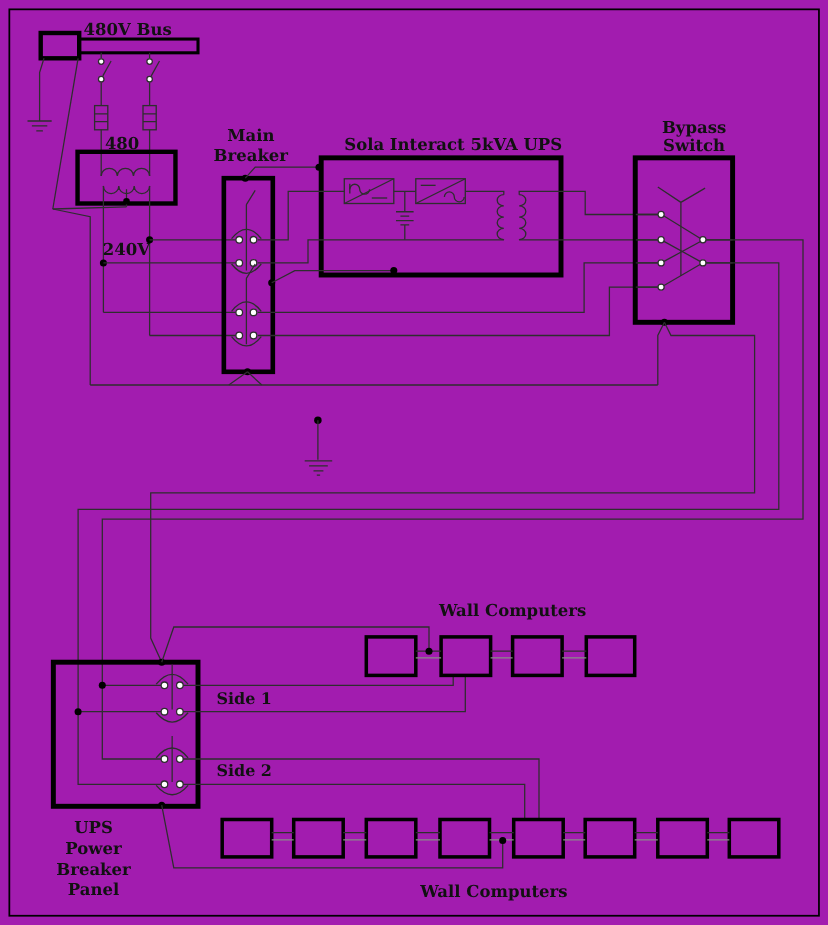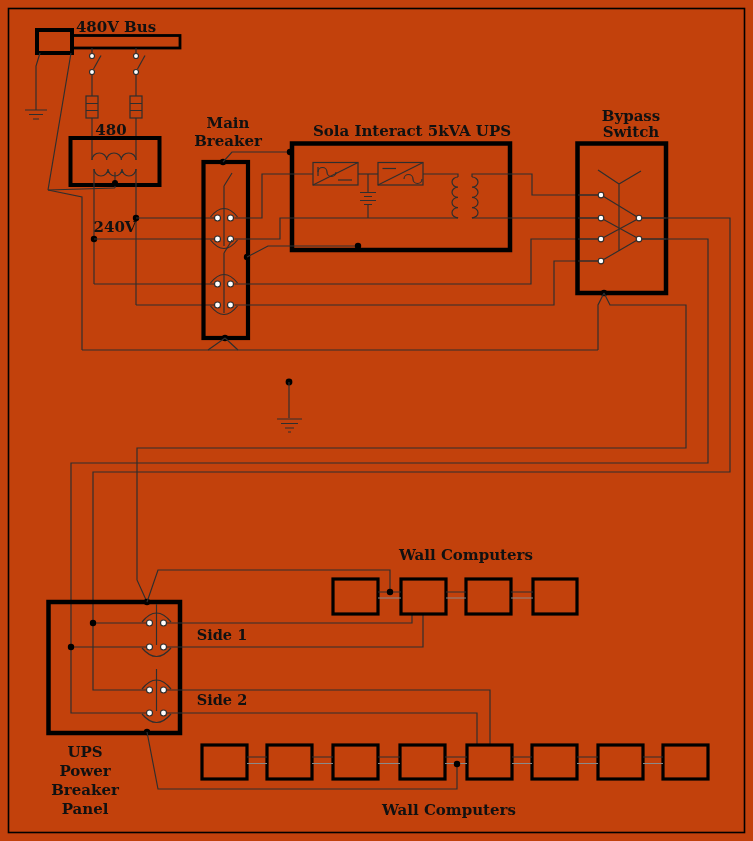--- a/index.html
+++ b/index.html
@@ -1,16 +1,16 @@
 <!DOCTYPE html>
 <html><head>
 <meta charset="utf-8">
 <style>
   html,body{margin:0;padding:0;background:#ffffff;}
-  .page{width:753px;height:841px;position:relative;background:#c2410c;}
+  .page{width:753px;height:841px;position:relative;background:#a21caf;}
   svg{display:block;}
   text{font-family:"DejaVu Serif","Liberation Serif",serif;font-weight:bold;fill:#111;}
   .lbl{font-size:15px;}
   .lbl-sm{font-size:14.5px;}
   .wire{stroke:#2e2e2e;stroke-width:1.15;fill:none;}
   .wire2{stroke:#8a8a8a;stroke-width:1.1;fill:none;}
   .thick{stroke:#000;fill:none;}
   .term{fill:#fff;stroke:#2e2e2e;stroke-width:1.15;}
   .dot{fill:#000;stroke:none;}
   .sym{stroke:#2e2e2e;stroke-width:1.2;fill:none;}

